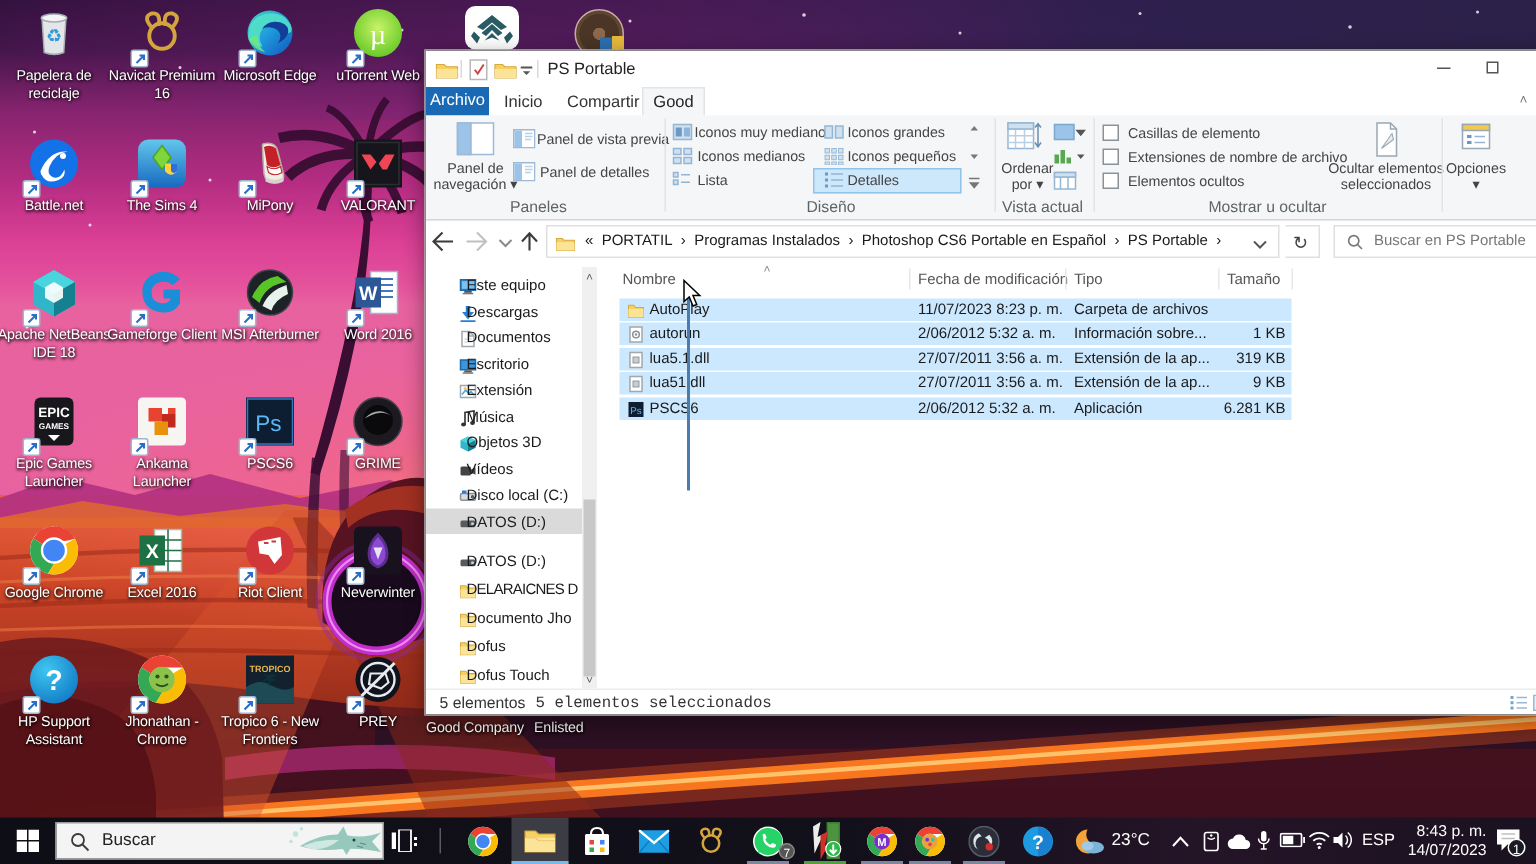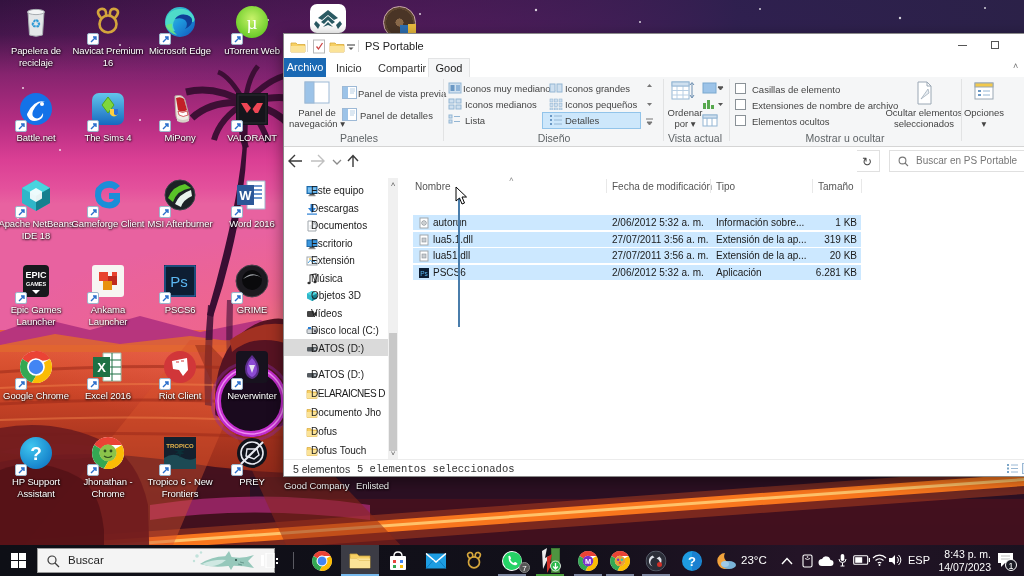--- a/index.html
+++ b/index.html
@@ -710,20 +710,30 @@
       </svg>
     <svg width="16" height="14" style="position:absolute;left:26px;top:6px;" viewBox="0 0 16 14">
         <path d="M8,1 L14,7 L8,13 M1,7 L14,7" stroke="#c0c0c0" stroke-width="1.4" fill="none"></path>
       </svg>
     <svg width="10" height="8" style="position:absolute;left:48px;top:10px;" viewBox="0 0 10 8">
         <path d="M1,2 L5,6 L9,2" stroke="#8a8a8a" stroke-width="1.3" fill="none"></path>
       </svg>
     <svg width="14" height="14" style="position:absolute;left:62px;top:6px;" viewBox="0 0 14 14">
         <path d="M7,13 L7,2 M2,7 L7,1.5 L12,7" stroke="#3b3b3b" stroke-width="1.4" fill="none"></path>
       </svg>
+    <div style="position:absolute;left:80px;top:2px;width:489px;height:22px;border:1px solid #e0e0e0;">
+      <svg width="14" height="12" style="position:absolute;left:5px;top:5px;" viewBox="0 0 14 12">
+          <path d="M1,3 L5,3 L6,4.2 L13,4.2 L13,11 L1,11 Z" fill="#f7d064" stroke="#d8a93c" stroke-width=".7"></path>
+          <path d="M1,5.5 L13,5.5 L13,11 L1,11 Z" fill="#fbe398"></path>
+        </svg>
+      <span style="position:absolute;left:25px;top:4px;color:#1a1a1a;">«&nbsp; PORTATIL&nbsp; ›&nbsp; Programas Instalados&nbsp; ›&nbsp; Photoshop CS6 Portable en Español&nbsp; ›&nbsp; PS Portable&nbsp; ›</span>
+      <svg width="10" height="8" style="position:absolute;left:470px;top:8px;" viewBox="0 0 10 8">
+          <path d="M1,2 L5,6 L9,2" stroke="#555" stroke-width="1.3" fill="none"></path>
+        </svg>
+    </div>
     <div style="position:absolute;left:573px;top:2px;width:23px;height:22px;border:1px solid #e0e0e0;border-left:none;">
       <span style="position:absolute;left:5px;top:4px;color:#444;font-size:12px;">↻</span>
     </div>
     <div style="position:absolute;left:605px;top:2px;width:146px;height:22px;border:1px solid #e0e0e0;">
       <svg width="11" height="11" style="position:absolute;left:8px;top:5px;" viewBox="0 0 11 11">
           <circle cx="4.5" cy="4.5" r="3.4" fill="none" stroke="#777" stroke-width="1.1"></circle>
           <path d="M7,7 L10,10" stroke="#777" stroke-width="1.1"></path>
         </svg>
       <span style="position:absolute;left:26px;top:4px;color:#777;">Buscar en PS Portable</span>
     </div>
@@ -857,20 +867,29 @@
       <span style="position:absolute;left:96px;top:-3px;color:#888;font-size:8px;">˄</span>
       <span style="position:absolute;left:199px;top:3px;">Fecha de modificación</span>
       <span style="position:absolute;left:303px;top:3px;">Tipo</span>
       <span style="position:absolute;left:405px;top:3px;">Tamaño</span>
       <div style="position:absolute;left:193px;top:1px;width:1px;height:14px;background:#e8e8e8;"></div>
       <div style="position:absolute;left:297px;top:1px;width:1px;height:14px;background:#e8e8e8;"></div>
       <div style="position:absolute;left:399px;top:1px;width:1px;height:14px;background:#e8e8e8;"></div>
       <div style="position:absolute;left:448px;top:1px;width:1px;height:14px;background:#e8e8e8;"></div>
     </div>
 
+    <div class="frow fsel" style="left:129px;top:20.5px;width:448px;">
+      <svg class="fico" viewBox="0 0 12 12">
+          <path d="M1,2.5 L4.5,2.5 L5.7,4 L11,4 L11,10.5 L1,10.5 Z" fill="#f7d064" stroke="#d8a93c" stroke-width=".7"></path>
+          <path d="M1,5 L11,5 L11,10.5 L1,10.5 Z" fill="#fbe398"></path>
+        </svg>
+      <span class="fname">AutoPlay</span>
+        <span class="fdate">11/07/2023 8:23 p. m.</span>
+        <span class="ftype">Carpeta de archivos</span>
+    </div>
     <div class="frow fsel" style="left:129px;top:37px;width:448px;">
       <svg class="fico" viewBox="0 0 12 12">
           <rect x="2" y="1" width="8" height="10" fill="#fff" stroke="#a0a7ad"></rect>
           <circle cx="6" cy="6" r="2.2" fill="none" stroke="#8a9197"></circle>
           <circle cx="6" cy="6" r=".8" fill="#8a9197"></circle>
         </svg>
       <span class="fname">autorun</span>
         <span class="fdate">2/06/2012 5:32 a. m.</span>
         <span class="ftype">Información sobre...</span>
         <span class="fsize">1 KB</span>
@@ -886,21 +905,21 @@
         <span class="fsize">319 KB</span>
     </div>
     <div class="frow fsel" style="left:129px;top:70px;width:448px;">
       <svg class="fico" viewBox="0 0 12 12">
           <rect x="2" y="1" width="8" height="10" fill="#fff" stroke="#a0a7ad"></rect>
           <rect x="4" y="4" width="4" height="4" fill="#c8cdd2" stroke="#8a9197" stroke-width=".6"></rect>
         </svg>
       <span class="fname">lua51.dll</span>
         <span class="fdate">27/07/2011 3:56 a. m.</span>
         <span class="ftype">Extensión de la ap...</span>
-        <span class="fsize">20 KB</span>
+        <span class="fsize">9 KB</span>
     </div>
     <div class="frow fsel" style="left:129px;top:86.5px;width:448px;">
       <svg class="fico" viewBox="0 0 12 12">
           <rect x="1" y="1" width="10" height="10" fill="#0d1e33"></rect>
           <text x="6" y="9" font-size="6.5" fill="#5cb8f2" text-anchor="middle">Ps</text>
         </svg>
       <span class="fname">PSCS6</span>
         <span class="fdate">2/06/2012 5:32 a. m.</span>
         <span class="ftype">Aplicación</span>
         <span class="fsize">6.281 KB</span>
@@ -931,21 +950,21 @@
   </div>
 </div>
 
 <div id="taskbar">
   <svg width="15" height="15" style="position:absolute;left:11px;top:8px;" viewBox="0 0 15 15">
     <rect x="0" y="0" width="7" height="7" fill="#fff"></rect>
       <rect x="8" y="0" width="7" height="7" fill="#fff"></rect>
     <rect x="0" y="8" width="7" height="7" fill="#fff"></rect>
       <rect x="8" y="8" width="7" height="7" fill="#fff"></rect>
   </svg>
-  <div style="position:absolute;left:37px;top:3px;width:238px;height:25px;background:#f4f4f4;border:1px solid #9a9a9a;padding-left:20px;">
+  <div style="position:absolute;left:37px;top:3px;width:219px;height:25px;background:#f4f4f4;border:1px solid #9a9a9a;padding-left:20px;">
     <svg width="13" height="13" style="position:absolute;left:9px;top:6px;" viewBox="0 0 13 13">
         <circle cx="5" cy="5" r="4" fill="none" stroke="#3b3b3b" stroke-width="1.2"></circle>
         <path d="M8,8 L12,12" stroke="#3b3b3b" stroke-width="1.2"></path>
       </svg>
     <span style="position:absolute;left:30px;top:5px;font-size:11.5px;color:#222;">Buscar</span>
     <svg width="68" height="25" style="position:absolute;left:150px;top:0;" viewBox="0 0 68 25">
       <path d="M12,15 Q28,5 44,8 Q55,10 66,6 L60,12 L66,19 Q52,16 40,17 Q24,19 12,15 Z" fill="#96c8bb"></path>
       <path d="M14,15 Q26,10 38,11 Q30,18 20,17 Q16,16 14,15" fill="#cfe8e2"></path>
       <path d="M36,9 L41,2 L44,9" fill="#96c8bb"></path>
       <path d="M40,16 L43,21 L46,16" fill="#96c8bb"></path>

